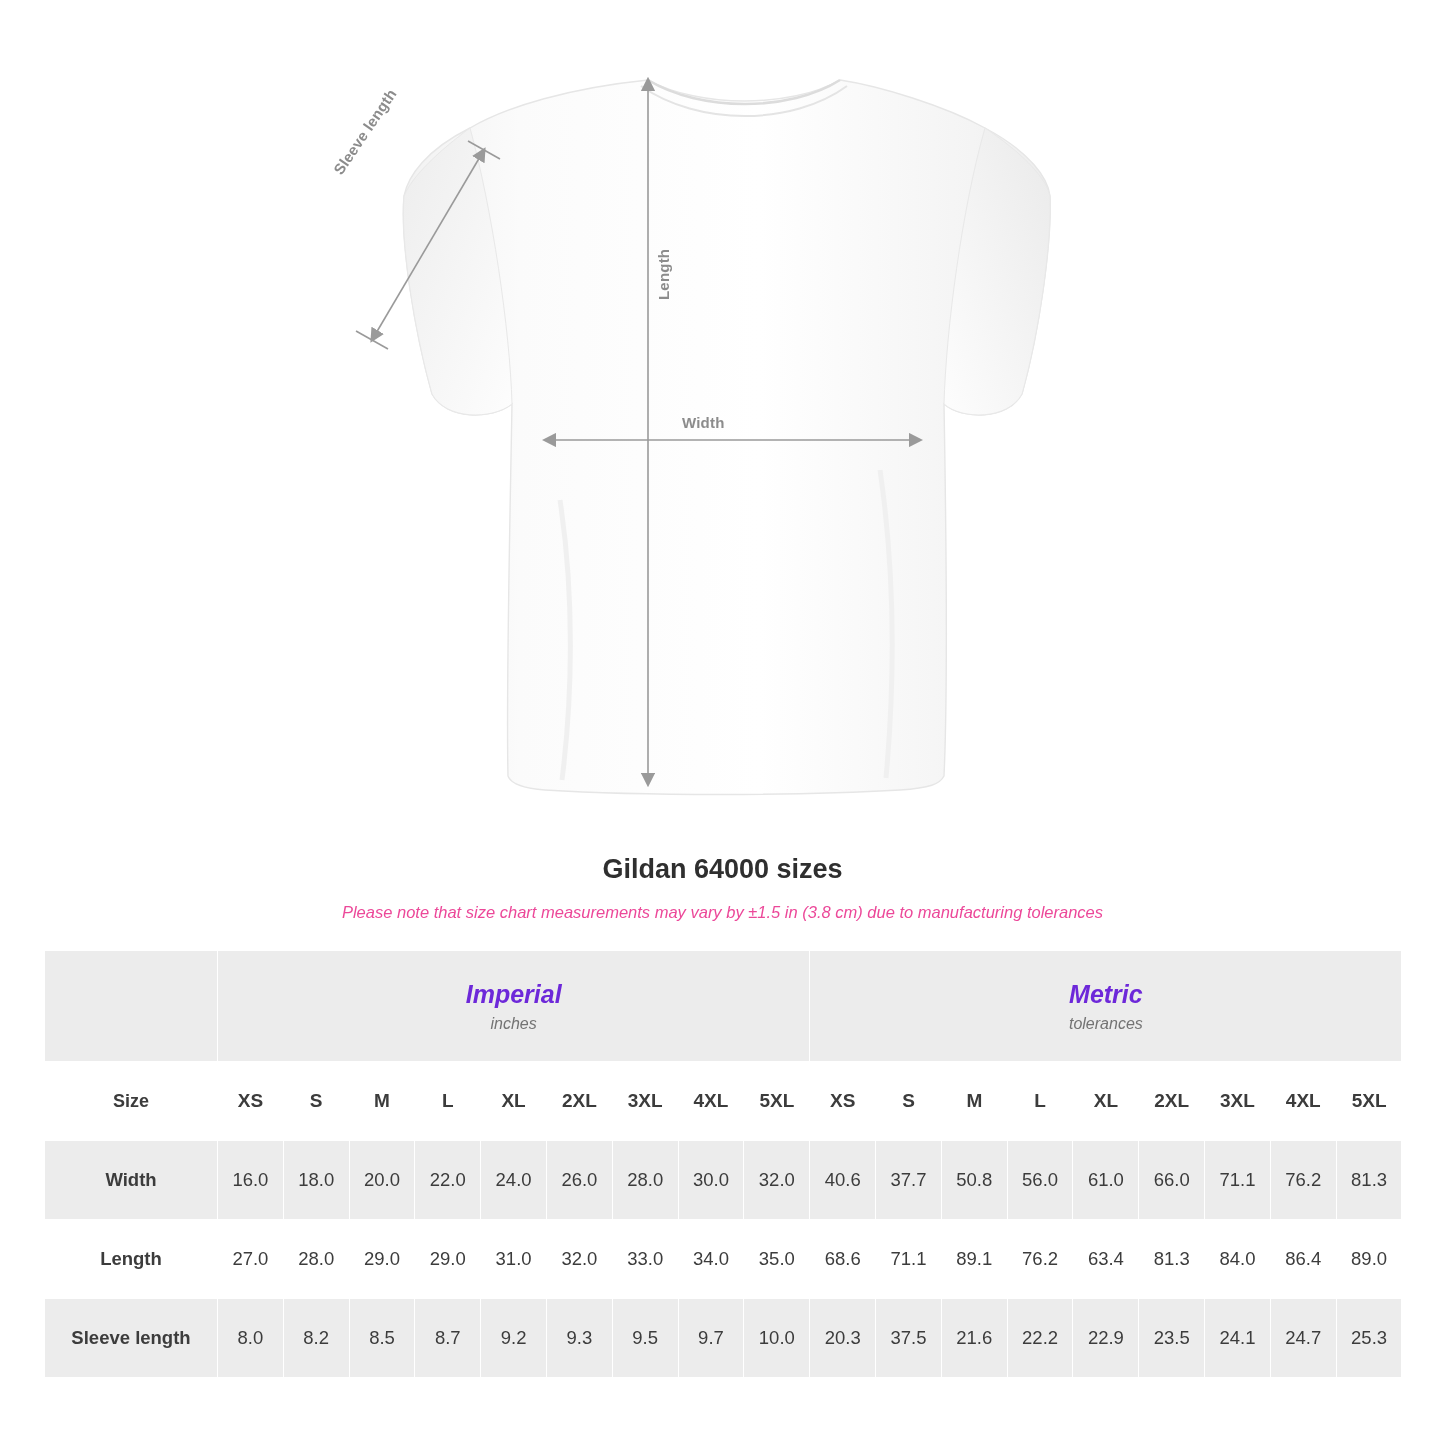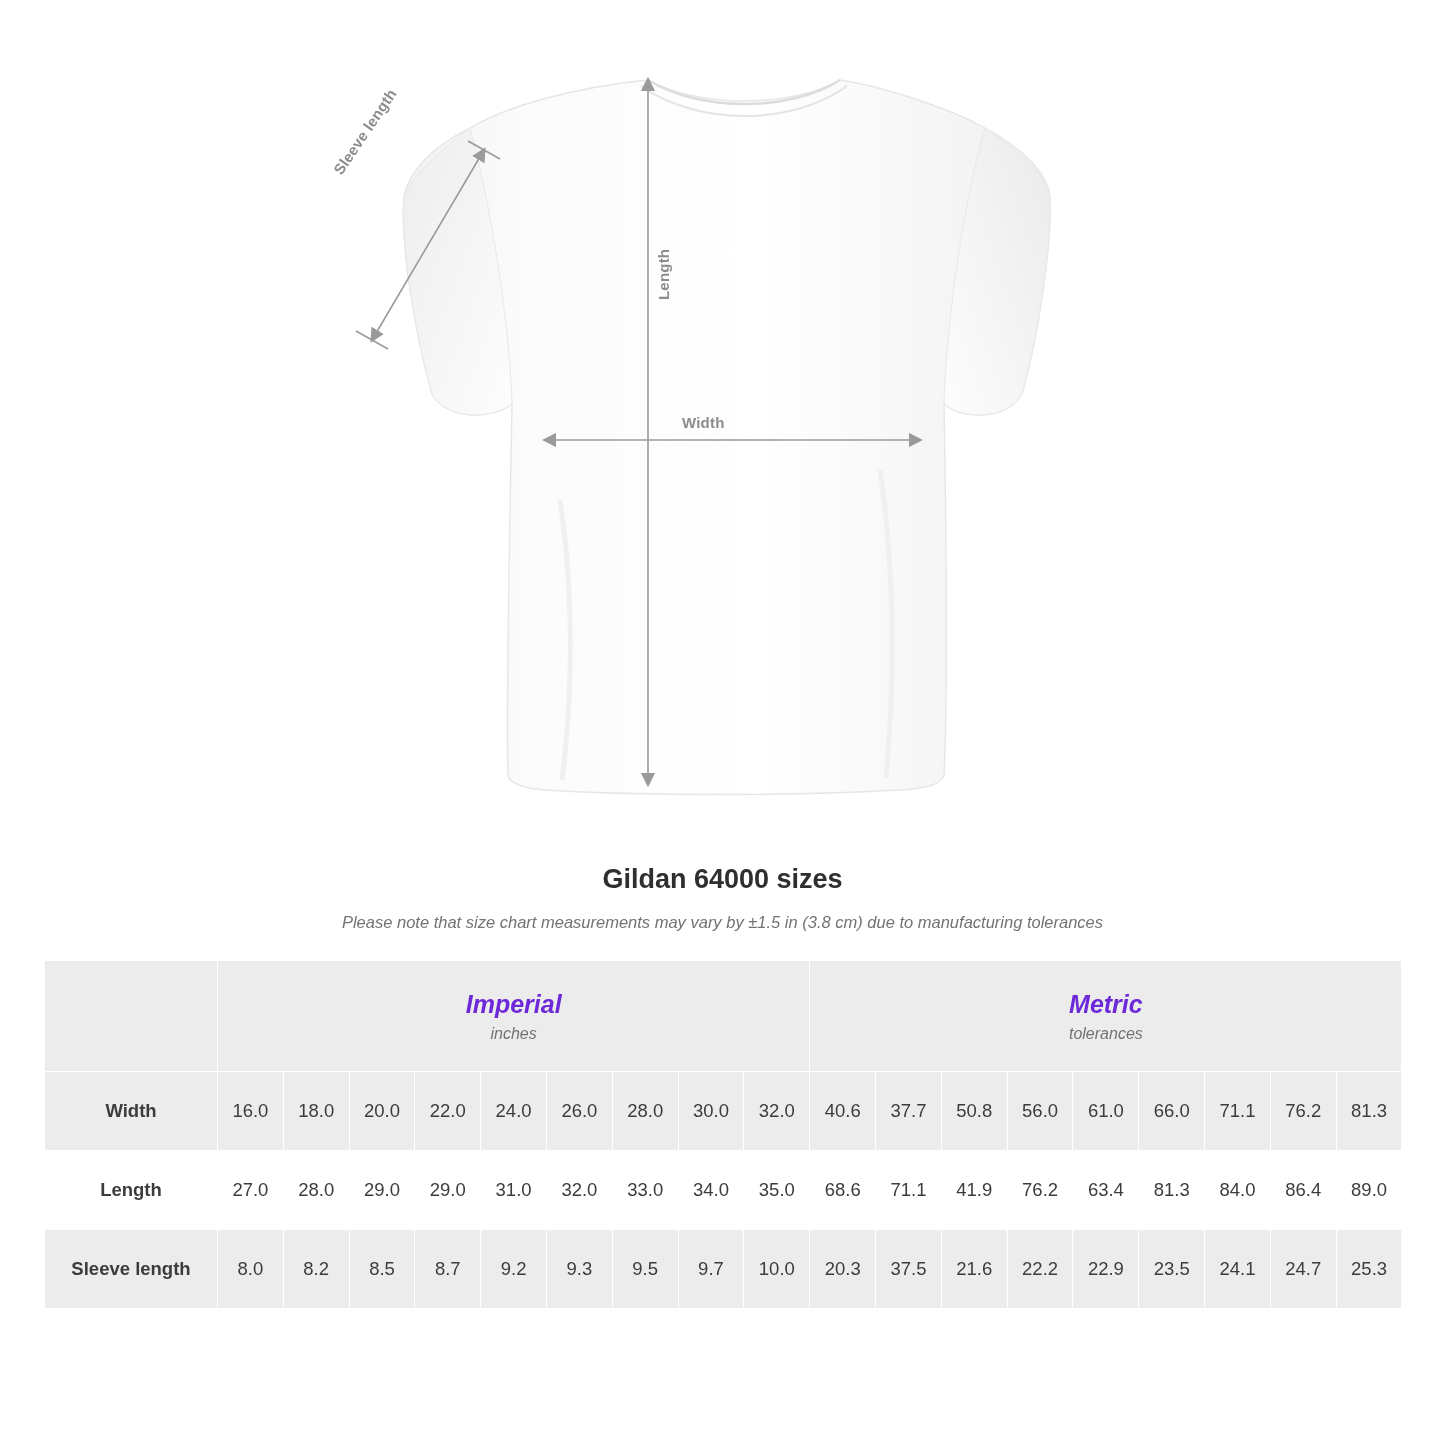--- a/index.html
+++ b/index.html
@@ -52,32 +52,32 @@
     transform-origin: left top;
   }
   #label-width {
     left: 682px;
     top: 414px;
   }
 
   
   .title-block {
     text-align: center;
-    margin-top: 44px;
+    margin-top: 34px;
   }
   .chart-title {
     font-size: 27px;
     font-weight: bold;
     color: #2f2f2f;
     margin: 0;
   }
   .chart-note {
     font-size: 16.5px;
     font-style: italic;
-    color: #737373;
+    color: #ec4899;
     margin-top: 18px;
   }
 
   
   .table-wrap {
     margin: 28px 44px 0 44px;
   }
   table.size-table {
     border-collapse: collapse;
     width: 1357px;
@@ -237,20 +237,41 @@
             <td></td>
             <td colspan="9">
               <div class="unit-name">Imperial</div>
               <div class="unit-sub">inches</div>
             </td>
             <td colspan="9">
               <div class="unit-name">Metric</div>
               <div class="unit-sub">tolerances</div>
             </td>
           </tr>
+          <tr class="head-row">
+            <td class="rowlabel">Size</td>
+            <td>XS</td>
+            <td>S</td>
+            <td>M</td>
+            <td>L</td>
+            <td>XL</td>
+            <td>2XL</td>
+            <td>3XL</td>
+            <td>4XL</td>
+            <td>5XL</td>
+            <td>XS</td>
+            <td>S</td>
+            <td>M</td>
+            <td>L</td>
+            <td>XL</td>
+            <td>2XL</td>
+            <td>3XL</td>
+            <td>4XL</td>
+            <td>5XL</td>
+          </tr>
           <tr class="data-row shade">
             <td class="rowlabel">Width</td>
             <td>16.0</td>
             <td>18.0</td>
             <td>20.0</td>
             <td>22.0</td>
             <td>24.0</td>
             <td>26.0</td>
             <td>28.0</td>
             <td>30.0</td>
@@ -271,21 +292,21 @@
             <td>28.0</td>
             <td>29.0</td>
             <td>29.0</td>
             <td>31.0</td>
             <td>32.0</td>
             <td>33.0</td>
             <td>34.0</td>
             <td>35.0</td>
             <td>68.6</td>
             <td>71.1</td>
-            <td>41.9</td>
+            <td>89.1</td>
             <td>76.2</td>
             <td>63.4</td>
             <td>81.3</td>
             <td>84.0</td>
             <td>86.4</td>
             <td>89.0</td>
           </tr>
           <tr class="data-row shade">
             <td class="rowlabel">Sleeve length</td>
             <td>8.0</td>

